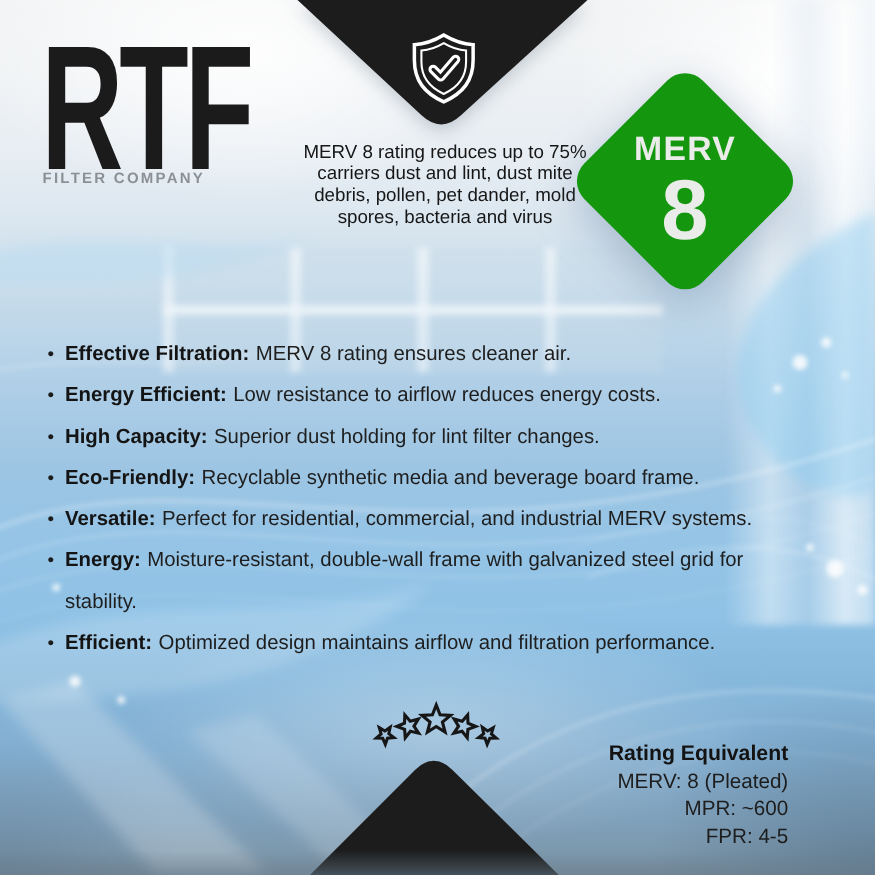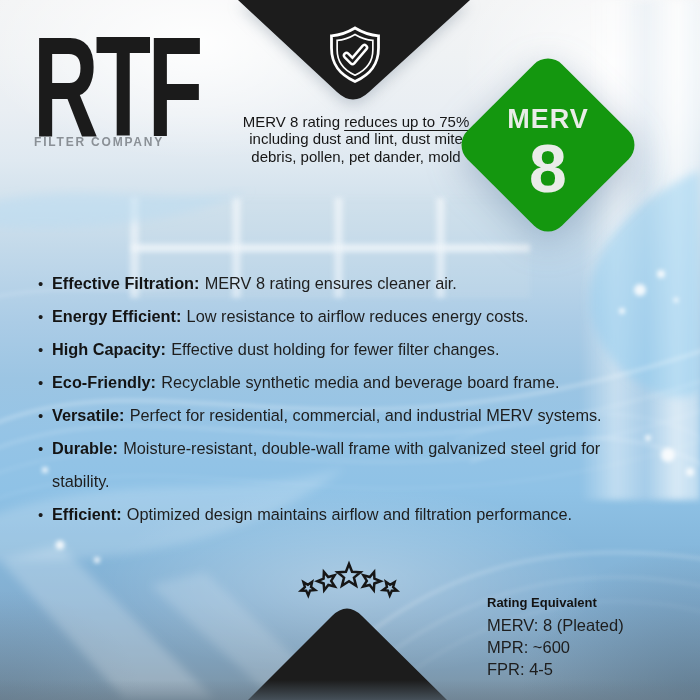--- a/index.html
+++ b/index.html
@@ -35,42 +35,42 @@
 
   .logo { position:absolute; left:0; top:0; }
   .logo-rtf { position:absolute; left:33px; top:34px; font-size:142px; line-height:106px;
       font-weight:700; color:#1b1b1b; letter-spacing:-5px;
       transform:scaleX(0.64); transform-origin:left top; white-space:nowrap; }
   .logo-tagline { position:absolute; left:34px; top:135px; font-size:12px; font-weight:700;
       letter-spacing:1.8px; color:#8a9096; white-space:nowrap; }
 
   .banner-desc { position:absolute; left:228px; top:113px; width:256px; text-align:center;
       font-size:15px; line-height:17.4px; color:#161616; font-weight:400; }
-  .banner-desc .u { text-decoration:underline; text-underline-offset:2.5px; }
+  .banner-desc .u { text-underline-offset:2.5px; }
 
   .diamond-wrap { position:absolute; left:453px; top:50px; width:190px; height:190px;
       filter:drop-shadow(0 10px 18px rgba(70,100,140,.35)); }
   .diamond { position:absolute; left:28px; top:28px; width:134px; height:134px;
       background:#14970f; border-radius:20px; transform:rotate(45deg); }
   .diamond-label { position:absolute; left:0; top:56px; width:100%; text-align:center;
       font-size:27px; font-weight:700; letter-spacing:1px; color:#e9ece8; line-height:27px; }
   .diamond-value { position:absolute; left:0; top:84px; width:100%; text-align:center;
       font-size:68px; font-weight:700; color:#e9ece8; line-height:68px; }
 
   .kb-title { position:absolute; left:34px; top:226px; font-size:26px; font-weight:800;
       color:#161616; letter-spacing:-0.2px; }
   .kb-list { position:absolute; left:33px; top:267px; width:660px; list-style:none; }
   .kb-list li { position:relative; padding-left:19px; font-size:16.3px; line-height:33px;
       color:#1e1e1e; white-space:nowrap; }
   .kb-list .dot { position:absolute; left:5px; top:0; font-size:15px; color:#1b1b1b; }
   .kb-list .lbl { font-weight:700; margin-right:.32em; color:#141414; }
 
   .rating-eq { position:absolute; left:487px; top:592px; }
-  .rating-eq-title { font-size:13px; font-weight:800; color:#131313; line-height:22px; }
-  .rating-eq-line { font-size:16.5px; font-weight:400; color:#1d1d1d; line-height:22px; }
+  .rating-eq-title { font-size:17px; font-weight:800; color:#131313; line-height:22px; }
+  .rating-eq-line { font-size:16.5px; font-weight:400; color:#1d1d1d; line-height:22px;text-align:right; }
 </style>
 </head>
 <body>
 
 <div class="poster">
 
   <div class="bg-layer bg-glow"></div>
   <div class="window-panes"></div>
   <div class="curtain"></div>
 
@@ -124,48 +124,49 @@
     </g>
   </svg>
 
   <div class="logo">
     <div class="logo-rtf">RTF</div>
     <div class="logo-tagline">FILTER COMPANY</div>
   </div>
 
   <div class="banner-desc">
     <div><span>MERV 8 rating </span><span class="u">reduces up to 75%</span></div>
-    <div>including dust and lint, dust mite</div>
+    <div>carriers dust and lint, dust mite</div>
     <div>debris, pollen, pet dander, mold</div>
+    <div>spores, bacteria and virus</div>
   </div>
 
   <div class="diamond-wrap">
     <div class="diamond"></div>
     <div class="diamond-label">MERV</div>
     <div class="diamond-value">8</div>
   </div>
 
   <ul class="kb-list">
     <li>
       <span class="dot">•</span><span class="lbl">Effective Filtration:</span><span>MERV 8 rating ensures cleaner air.</span>
     </li>
     <li>
       <span class="dot">•</span><span class="lbl">Energy Efficient:</span><span>Low resistance to airflow reduces energy costs.</span>
     </li>
     <li>
-      <span class="dot">•</span><span class="lbl">High Capacity:</span><span>Effective dust holding for fewer filter changes.</span>
+      <span class="dot">•</span><span class="lbl">High Capacity:</span><span>Superior dust holding for lint filter changes.</span>
     </li>
     <li>
       <span class="dot">•</span><span class="lbl">Eco-Friendly:</span><span>Recyclable synthetic media and beverage board frame.</span>
     </li>
     <li>
       <span class="dot">•</span><span class="lbl">Versatile:</span><span>Perfect for residential, commercial, and industrial MERV systems.</span>
     </li>
     <li>
-      <span class="dot">•</span><span class="lbl">Durable:</span><span>Moisture-resistant, double-wall frame with galvanized steel grid for</span><br><span>stability.</span>
+      <span class="dot">•</span><span class="lbl">Energy:</span><span>Moisture-resistant, double-wall frame with galvanized steel grid for</span><br><span>stability.</span>
     </li>
     <li>
       <span class="dot">•</span><span class="lbl">Efficient:</span><span>Optimized design maintains airflow and filtration performance.</span>
     </li>
   </ul>
 
   <svg class="stars" width="700" height="700" viewBox="0 0 700 700">
     <g fill="none" stroke="#161616">
       <g transform="translate(308,588) rotate(-38) scale(0.62)">
         <path d="M0,-12 L3.06,-4.21 L11.41,-3.71 L4.95,1.61 L7.05,9.71 L0,5.2 L-7.05,9.71 L-4.95,1.61 L-11.41,-3.71 L-3.06,-4.21 Z" stroke-width="3.9"></path>

